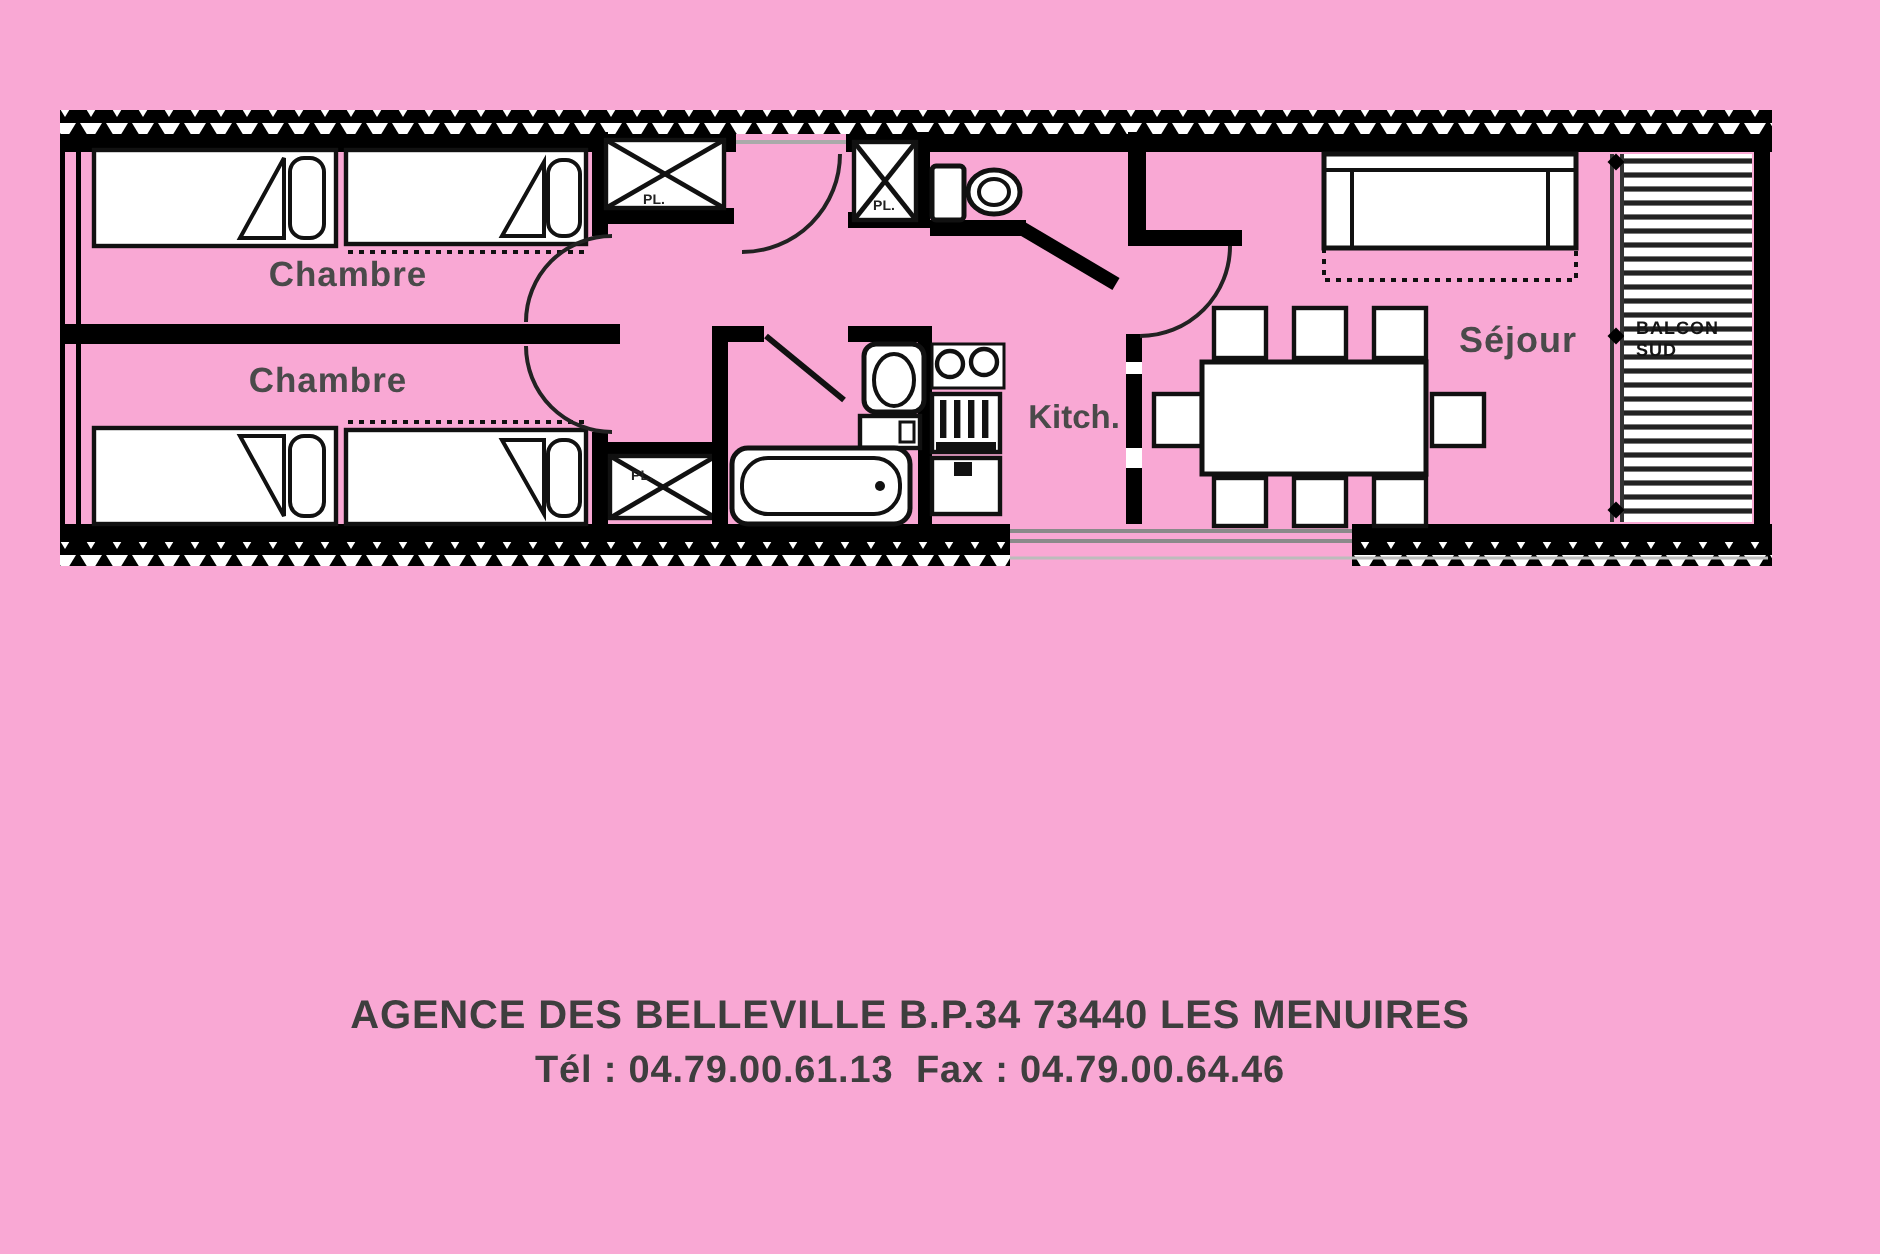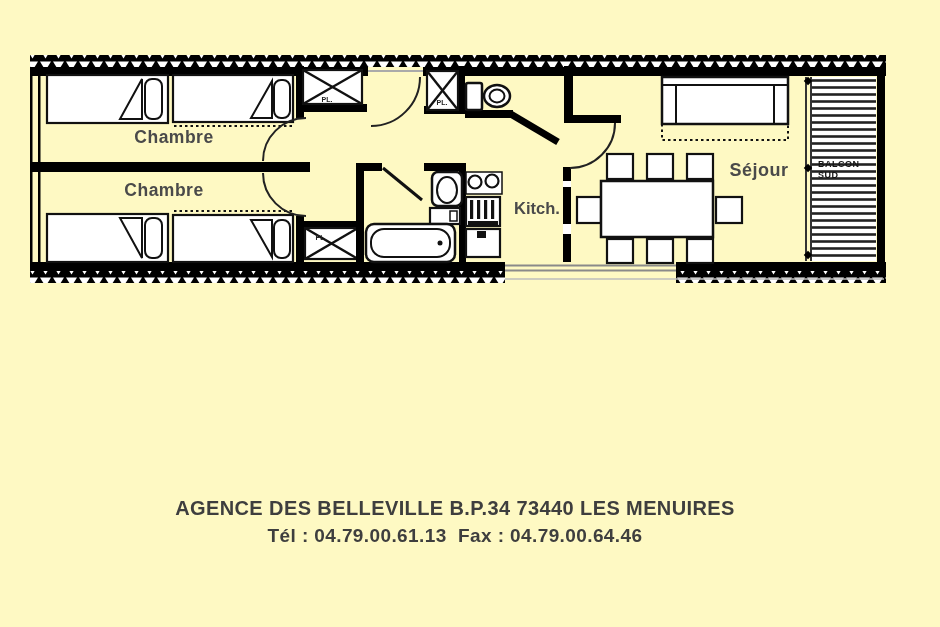--- a/index.html
+++ b/index.html
@@ -1,16 +1,16 @@
 <!DOCTYPE html>
 <html><head>
 <meta charset="utf-8">
 <style>
   html,body{margin:0;padding:0;background:#fff;}
-  .page{position:relative;width:940px;height:627px;background:#fef9c3;overflow:hidden;
+  .page{position:relative;width:940px;height:627px;background:#f9a8d4;overflow:hidden;
         font-family:"Liberation Sans",sans-serif;}
   svg{position:absolute;top:0;left:0;}
   
   .wall{fill:#000;}
   .gray{stroke:#8a8a8a;stroke-width:2;fill:none;}
   .faint{stroke:#bcbcbc;stroke-width:1.5;fill:none;}
   .o{fill:#fff;stroke:#111;stroke-width:2.2;}
   .o25{fill:#fff;stroke:#111;stroke-width:2.5;}
   .ln{stroke:#111;stroke-width:2;fill:none;}
   .ln3{stroke:#111;stroke-width:3;fill:none;}

